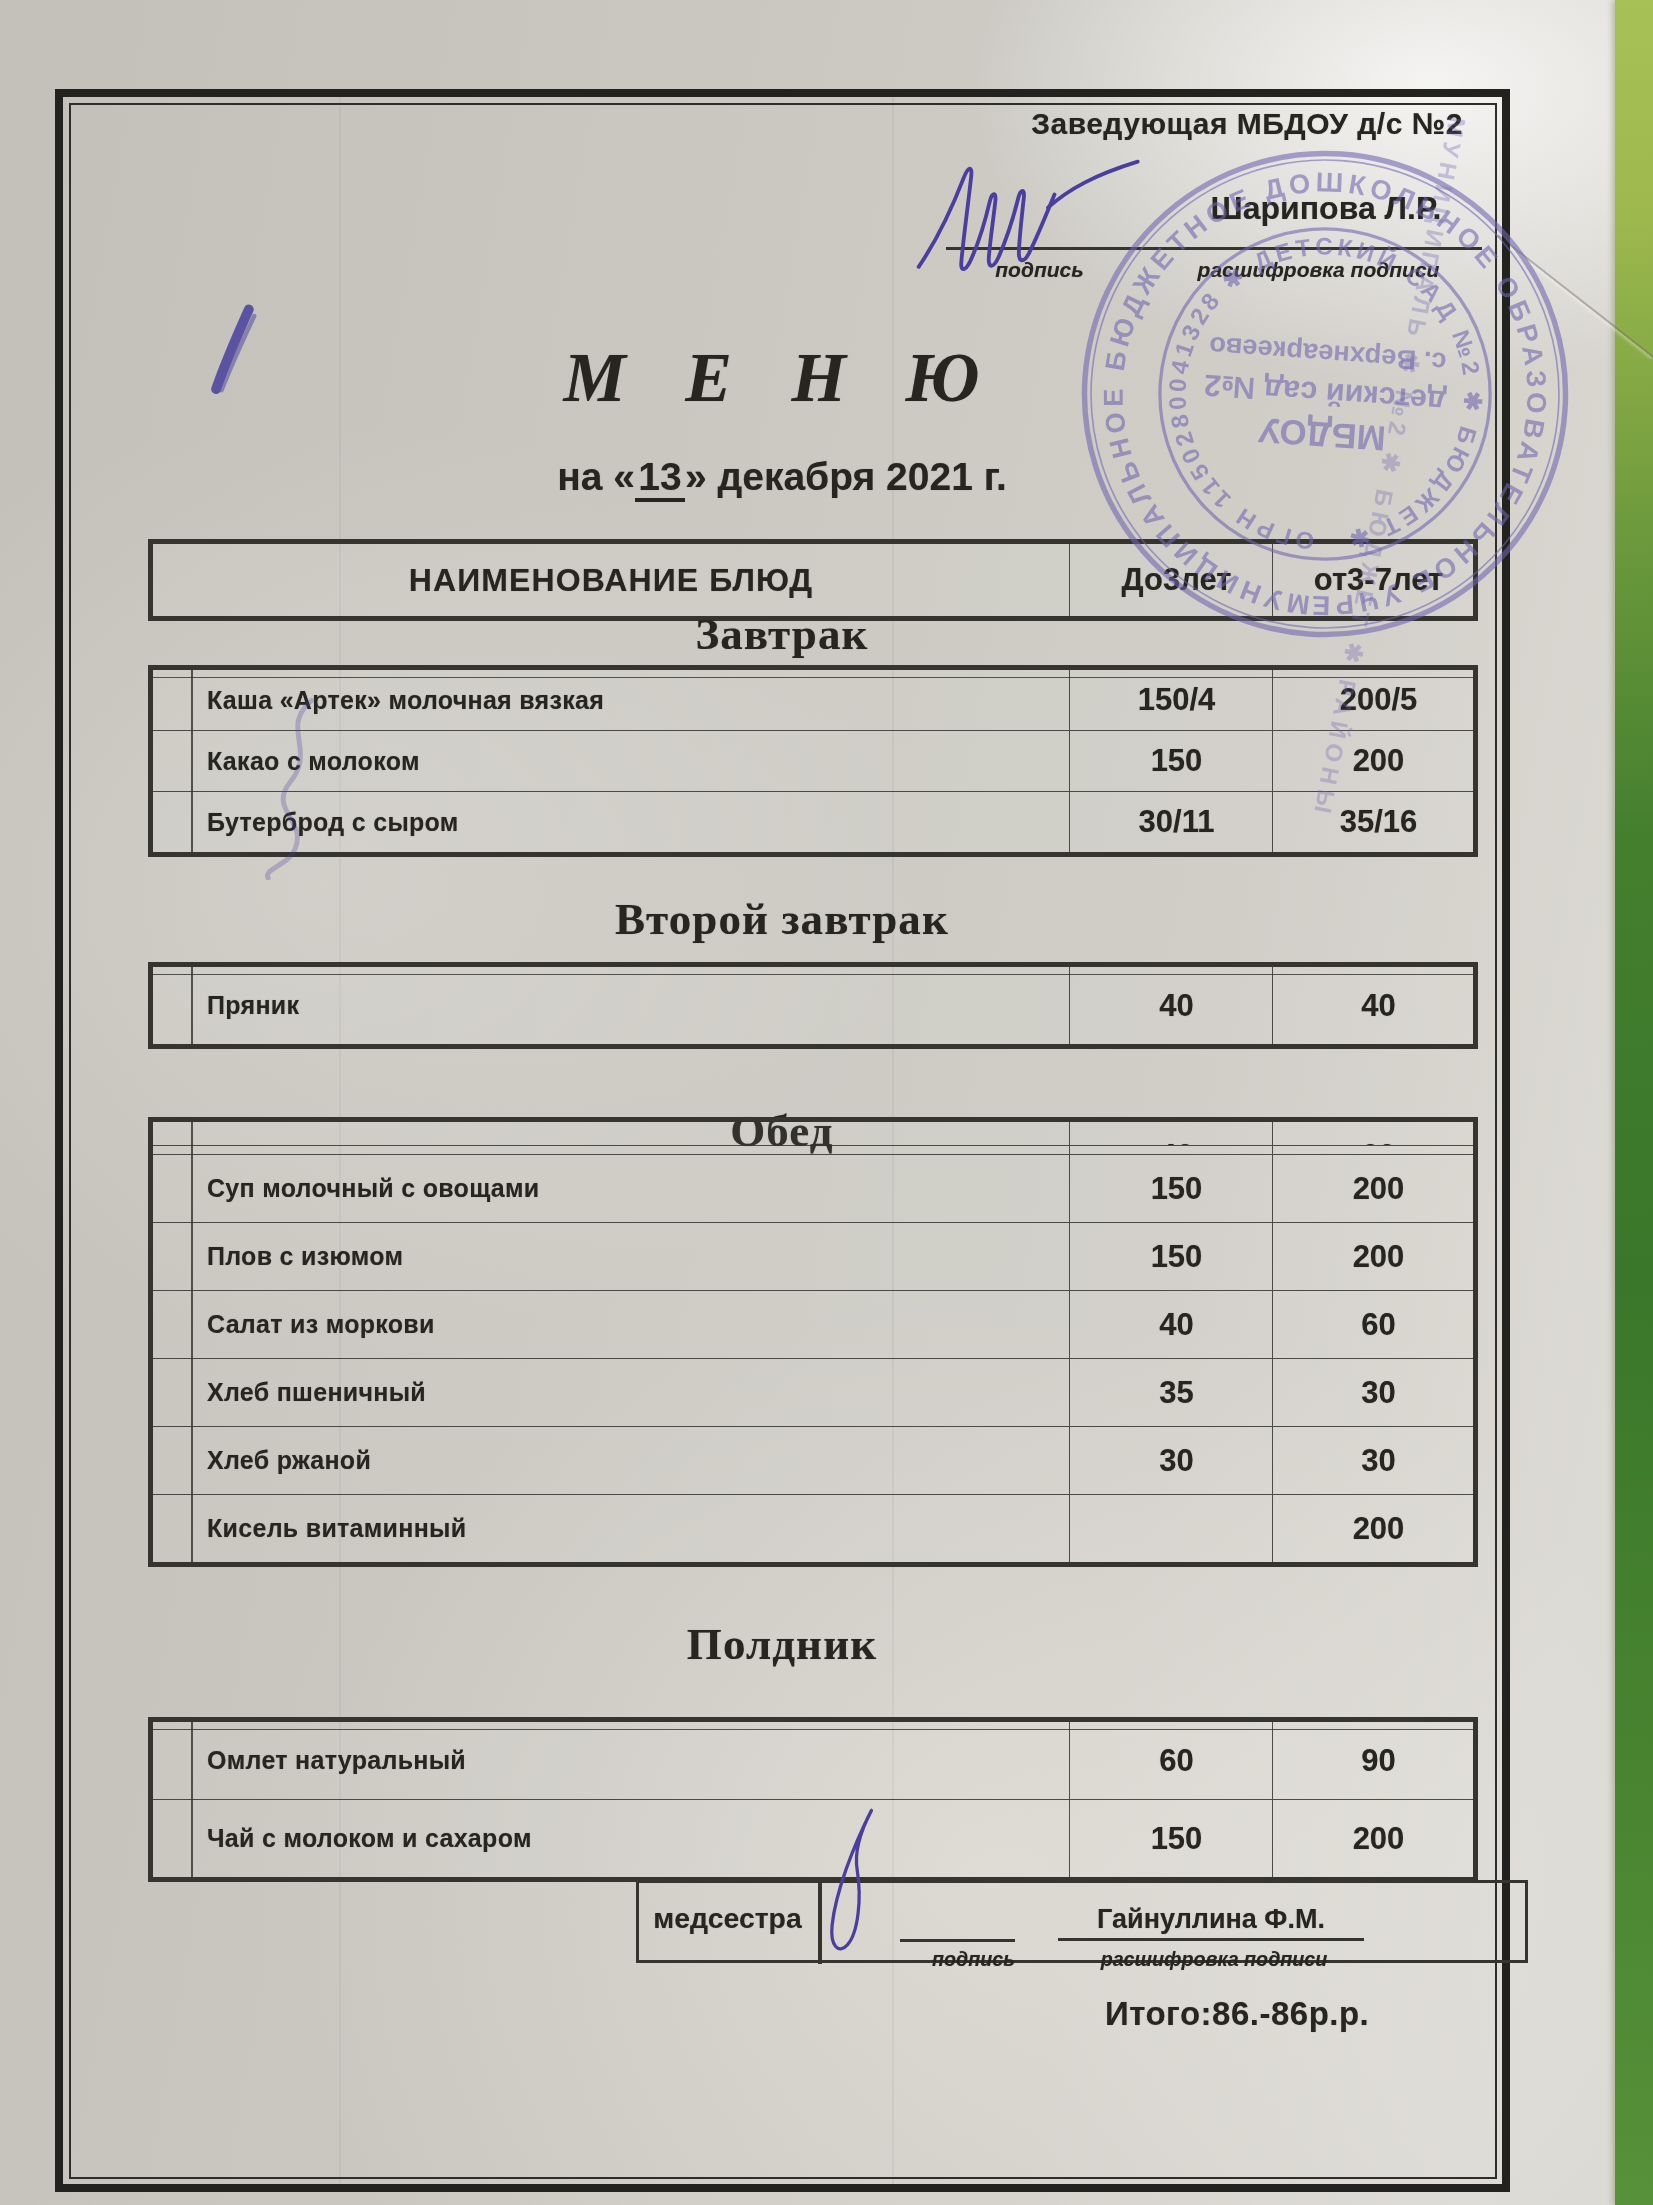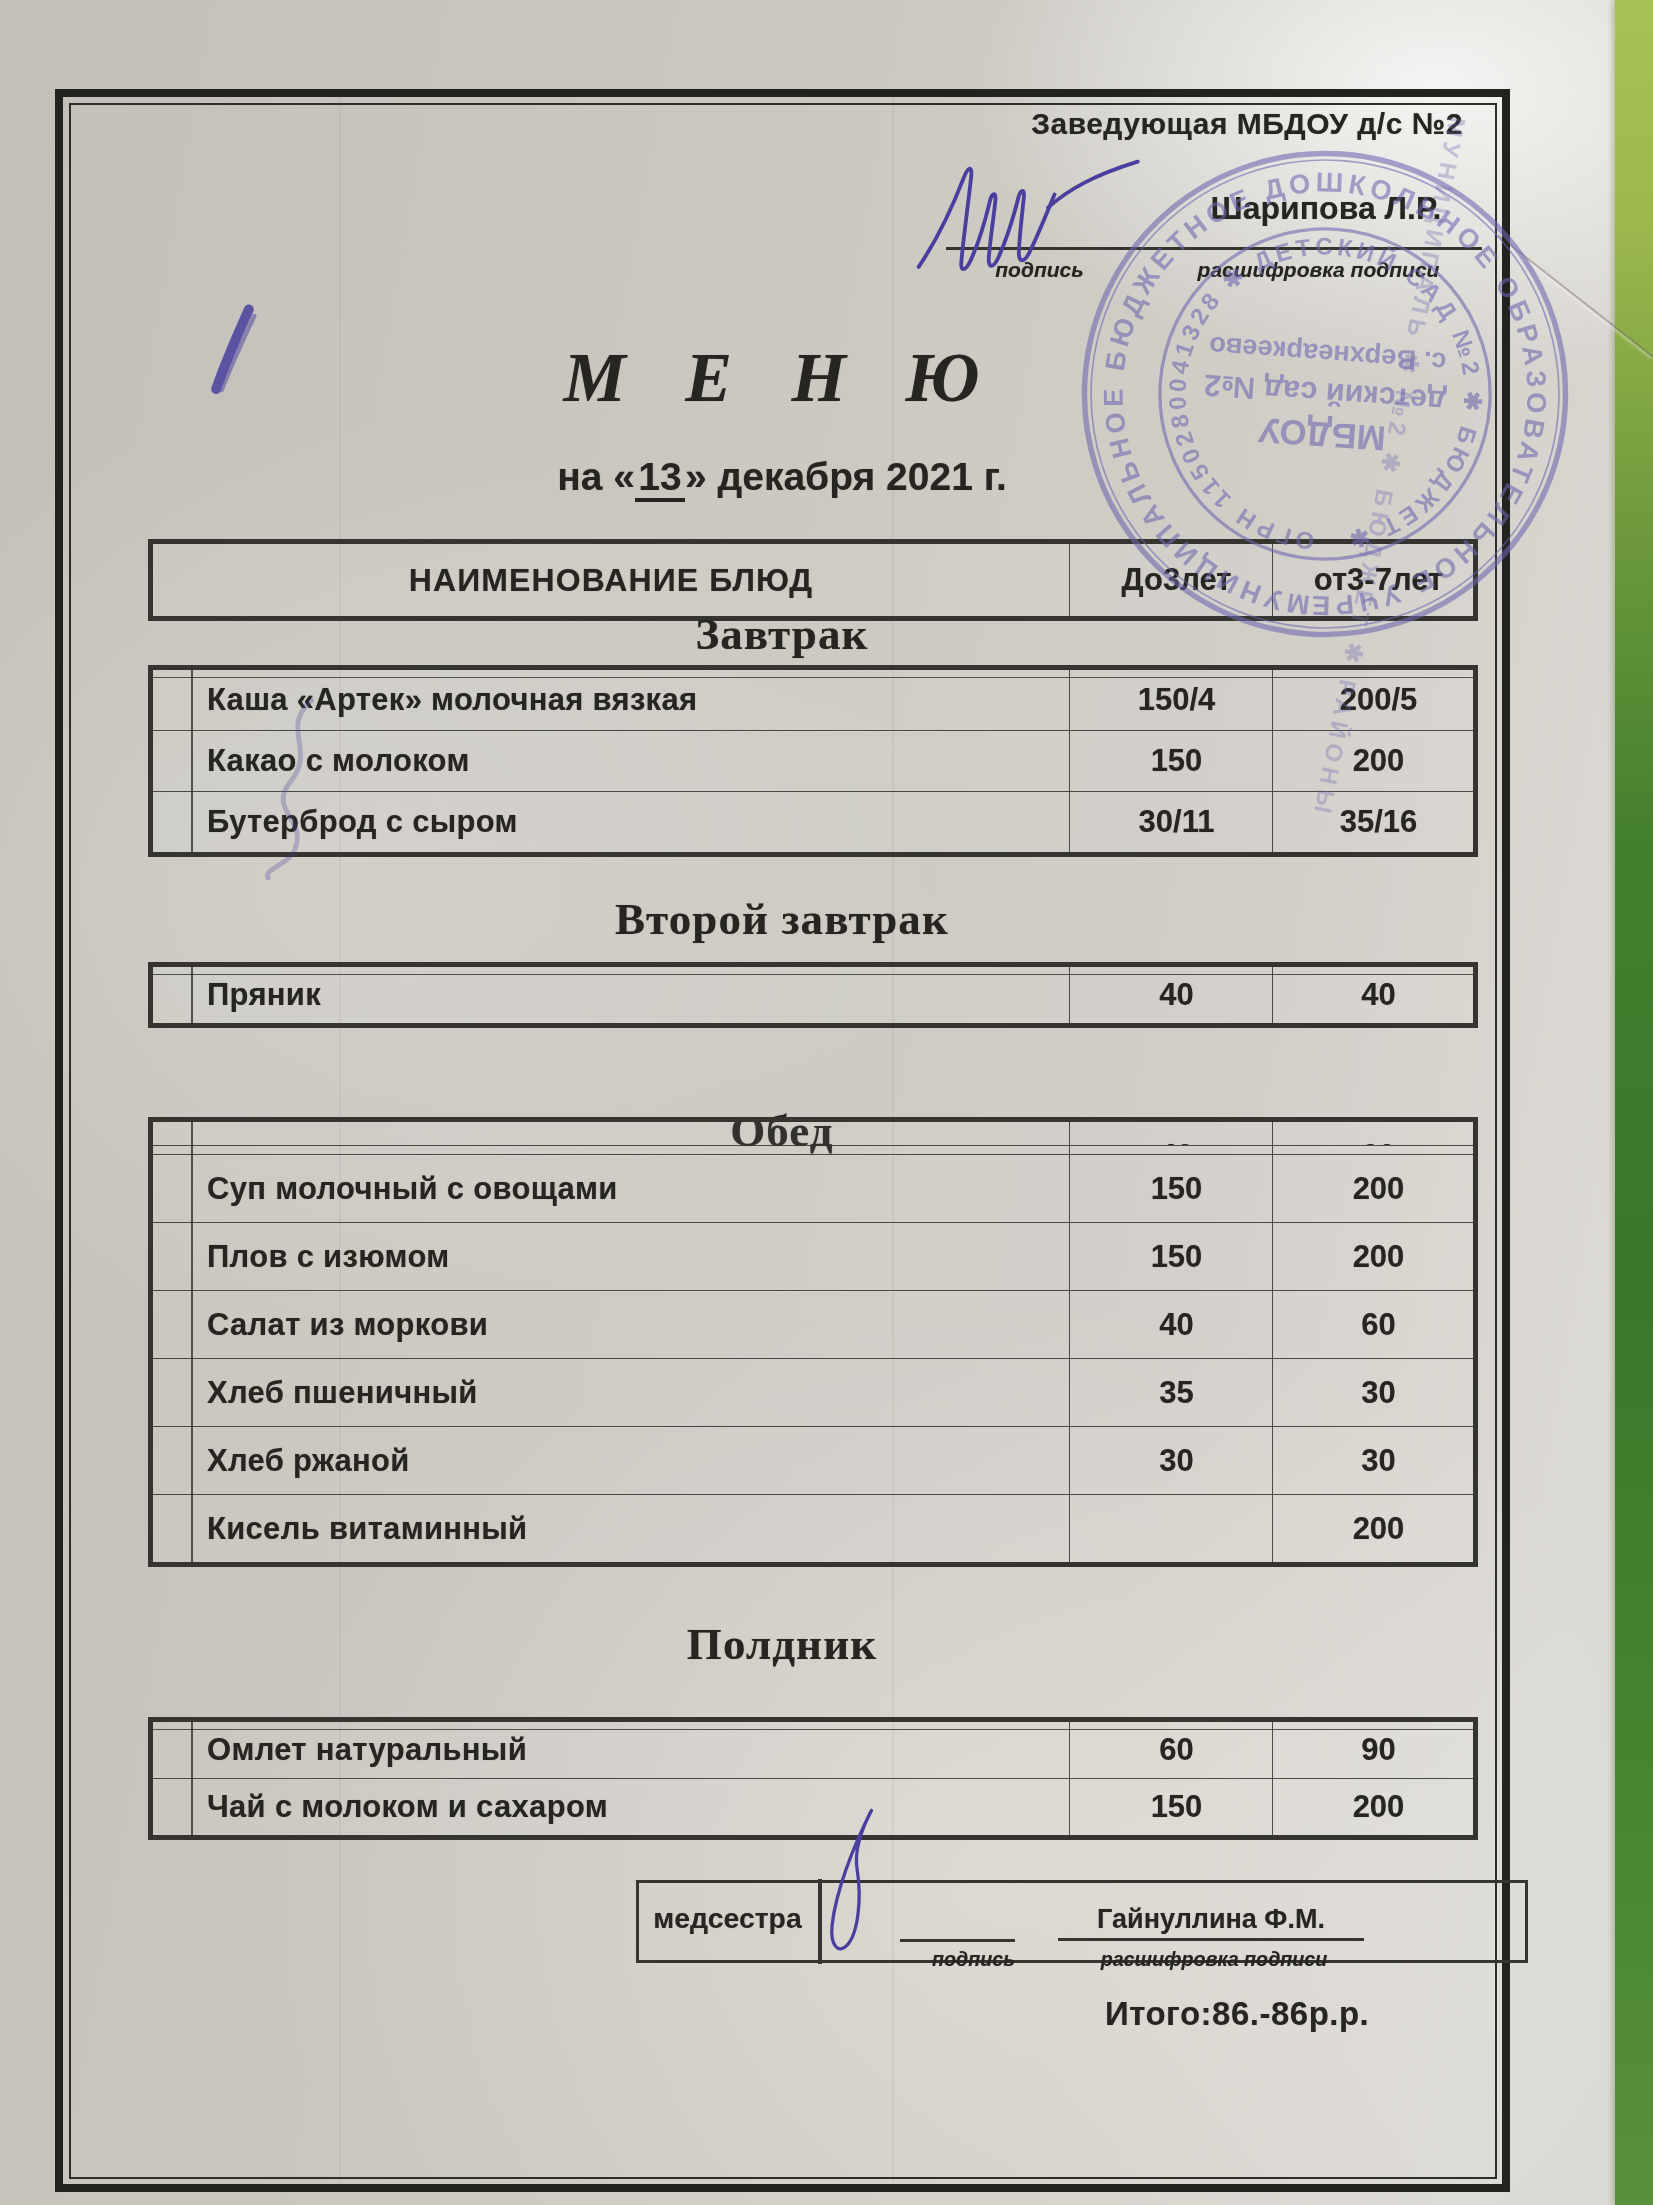--- a/index.html
+++ b/index.html
@@ -54,25 +54,25 @@
     font-size:70px;letter-spacing:.30em;}
   .date-line{left:235px;top:455px;width:1094px;text-align:center;font-size:39px;font-weight:bold;}
   .date-day{border-bottom:4.4px solid var(--ink);padding:0 3.3px;}
   
   .dtable{position:absolute;left:148px;width:1330px;border:5.5px solid var(--line);box-sizing:border-box;background:rgba(255,255,255,.06);}
   .dtable::before{content:'';position:absolute;left:38px;top:0;bottom:0;width:1.6px;background:rgba(50,49,43,.8);}
   .dtable.rule-top::after{content:'';position:absolute;left:0;right:0;top:6.6px;height:1.6px;background:rgba(50,49,43,.8);}
   .trow{display:grid;grid-template-columns:916px 203px 1fr;border-bottom:1.6px solid rgba(50,49,43,.85);}
   .trow:last-child{border-bottom:none;}
   .cell{display:flex;align-items:center;box-sizing:border-box;padding-left:11px;}
-  .cname{padding-left:54px;font-size:31px;font-weight:bold;letter-spacing:0.3px;}
+  .cname{padding-left:54px;font-size:25px;font-weight:bold;letter-spacing:0.3px;}
   .cnum{justify-content:center;font-size:31px;font-weight:bold;border-left:1.6px solid rgba(50,49,43,.85);}
   .h110 .trow{height:60px;}
   .h122 .trow{height:67px;}
-  .h140 .trow{height:56px;}
+  .h140 .trow{height:77px;}
   .header-table .trow{height:72px;}
   .header-table .cname{justify-content:center;padding-left:0;font-size:32px;letter-spacing:1.1px;}
   .header-table::before{display:none;}
   .row-clip{height:23px !important;overflow:hidden;}
   .row-clip .cnum span{transform:translateY(16.4px);}
   .row-spacer{height:8.2px !important;}
   
   .sec-h{left:235px;width:1094px;text-align:center;font-family:"Liberation Serif",serif;
     font-weight:bold;font-size:45px;letter-spacing:1.1px;}
   

